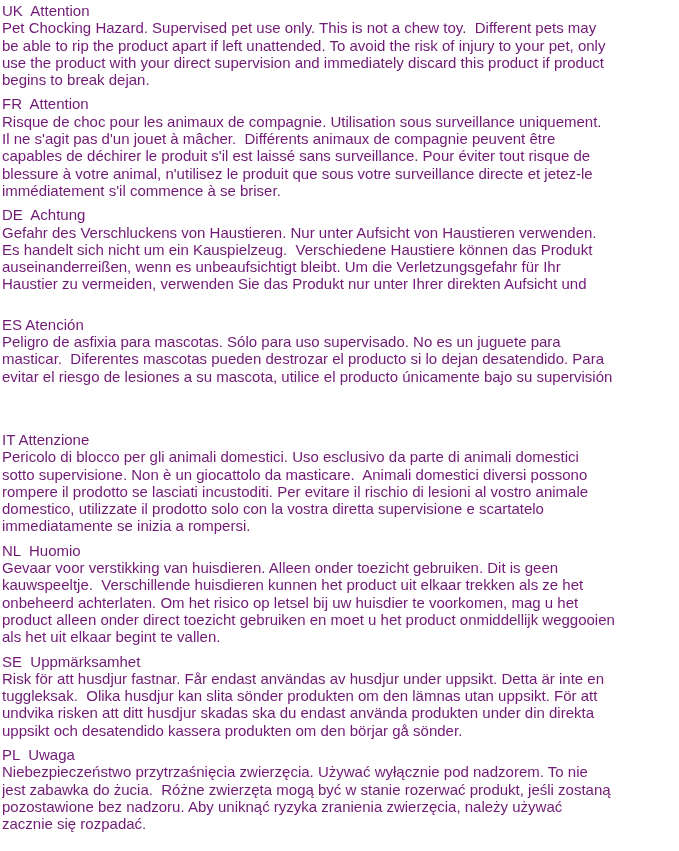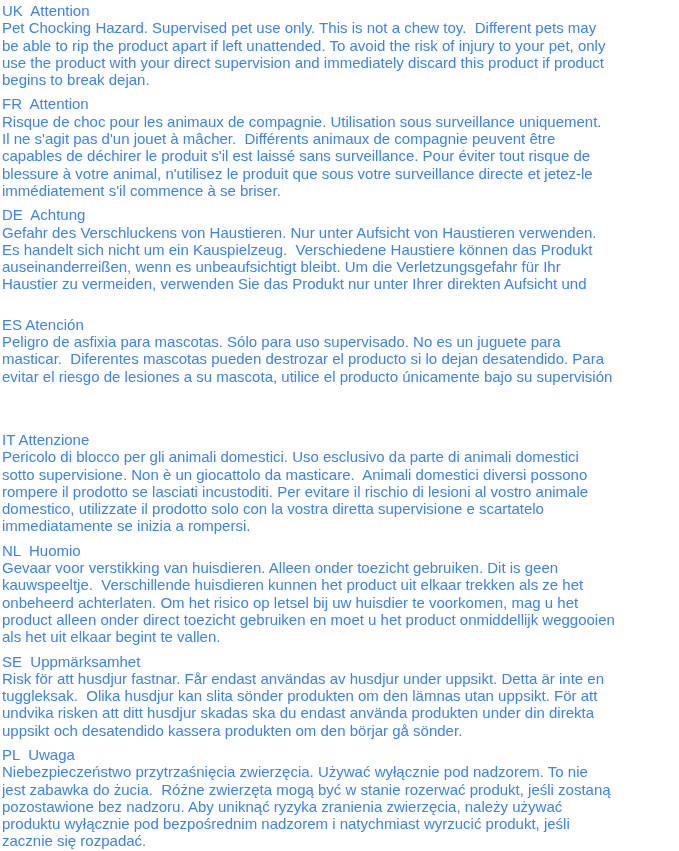--- a/index.html
+++ b/index.html
@@ -10,21 +10,21 @@
   .doc {
     width: 679px;
     height: 851px;
     box-sizing: border-box;
     padding: 2px 0 0 2px;
     overflow: hidden;
     background: #ffffff;
     font-family: "Liberation Sans", sans-serif;
     font-size: 15px;
     line-height: 17.3px;
-    color: #3b82f6;
+    color: #701a75;
     -webkit-font-smoothing: antialiased;
   }
   .warn-section { margin: 0; padding: 0; }
   .warn-section.gap-normal { margin-bottom: 7px; }
   .warn-section.gap-large  { margin-bottom: 46px; margin-top: 23px; }
   .line {
     white-space: pre;      
     overflow: hidden;
   }
 </style>
@@ -88,16 +88,15 @@
       <div class="line body-line">tuggleksak.  Olika husdjur kan slita sönder produkten om den lämnas utan uppsikt. För att</div>
       <div class="line body-line">undvika risken att ditt husdjur skadas ska du endast använda produkten under din direkta</div>
       <div class="line body-line">uppsikt och desatendido kassera produkten om den börjar gå sönder.</div>
     </section>
 
   <section class="warn-section gap-normal">
     <div class="line header-line">PL  Uwaga</div>
   <div class="line body-line">Niebezpieczeństwo przytrzaśnięcia zwierzęcia. Używać wyłącznie pod nadzorem. To nie</div>
       <div class="line body-line">jest zabawka do żucia.  Różne zwierzęta mogą być w stanie rozerwać produkt, jeśli zostaną</div>
       <div class="line body-line">pozostawione bez nadzoru. Aby uniknąć ryzyka zranienia zwierzęcia, należy używać</div>
-      <div class="line body-line">produktu wyłącznie pod bezpośrednim nadzorem i natychmiast wyrzucić produkt, jeśli</div>
       <div class="line body-line">zacznie się rozpadać.</div>
     </section>
 </div>
 
 </body></html>

